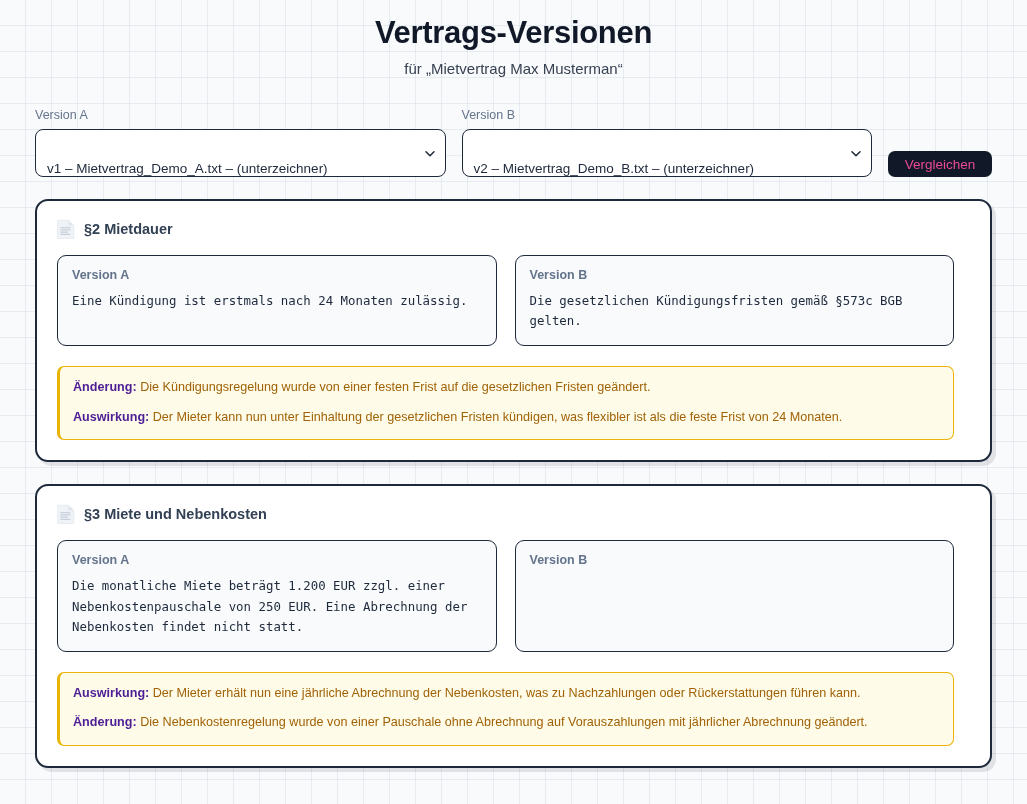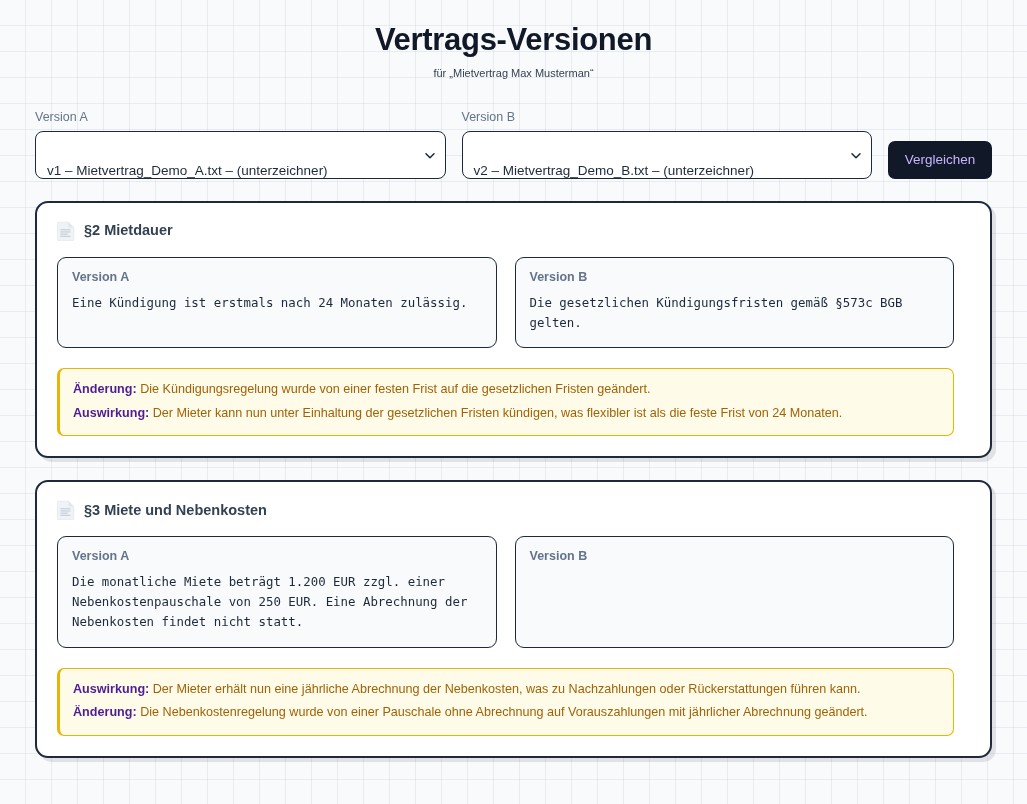--- a/index.html
+++ b/index.html
@@ -23,32 +23,32 @@
   }
 
   .page {
     width: 1027px;
     padding: 0 30px;
   }
 
   
   .page-header {
     text-align: center;
-    padding-top: 21px;
+    padding-top: 14px;
   }
   .page-title {
     font-size: 31px;
     font-weight: 700;
     letter-spacing: -0.3px;
     color: #111827;
     margin: 0;
     line-height: 1.25;
   }
   .page-subtitle {
-    font-size: 11px;
+    font-size: 15px;
     color: #374151;
     margin: 6px 0 0 0;
     line-height: 1.3;
   }
 
   
   .selector-bar {
     display: flex;
     align-items: flex-end;
     gap: 16px;
@@ -86,25 +86,25 @@
     right: 11px;
     top: 50%;
     transform: translateY(-55%);
     width: 10px;
     height: 10px;
     pointer-events: none;
   }
   .select-box .chevron svg { display: block; }
 
   .compare-button {
-    height: 38px;
+    height: 26px;
     min-width: 104px;
     padding: 0 16px;
     background: #111827;
-    color: #c4b5fd;
+    color: #ec4899;
     border: none;
     border-radius: 7px;
     font-size: 13.5px;
     font-family: "Liberation Sans", sans-serif;
     cursor: pointer;
     line-height: 1;
     white-space: nowrap;
   }
 
   
@@ -173,21 +173,21 @@
     border: 1.4px solid #eab308;
     border-left-width: 3px;
     border-radius: 7px;
     padding: 11px 14px 12px 13px;
   }
   .note-line {
     font-size: 12.6px;
     color: #a16207;
     line-height: 1.55;
   }
-  .note-line + .note-line { margin-top: 4px; }
+  .note-line + .note-line { margin-top: 10px; }
   .note-key {
     font-weight: 700;
     color: #4c1d95;
   }
 </style>
 </head>
 <body>
 
 <div class="page">
 

